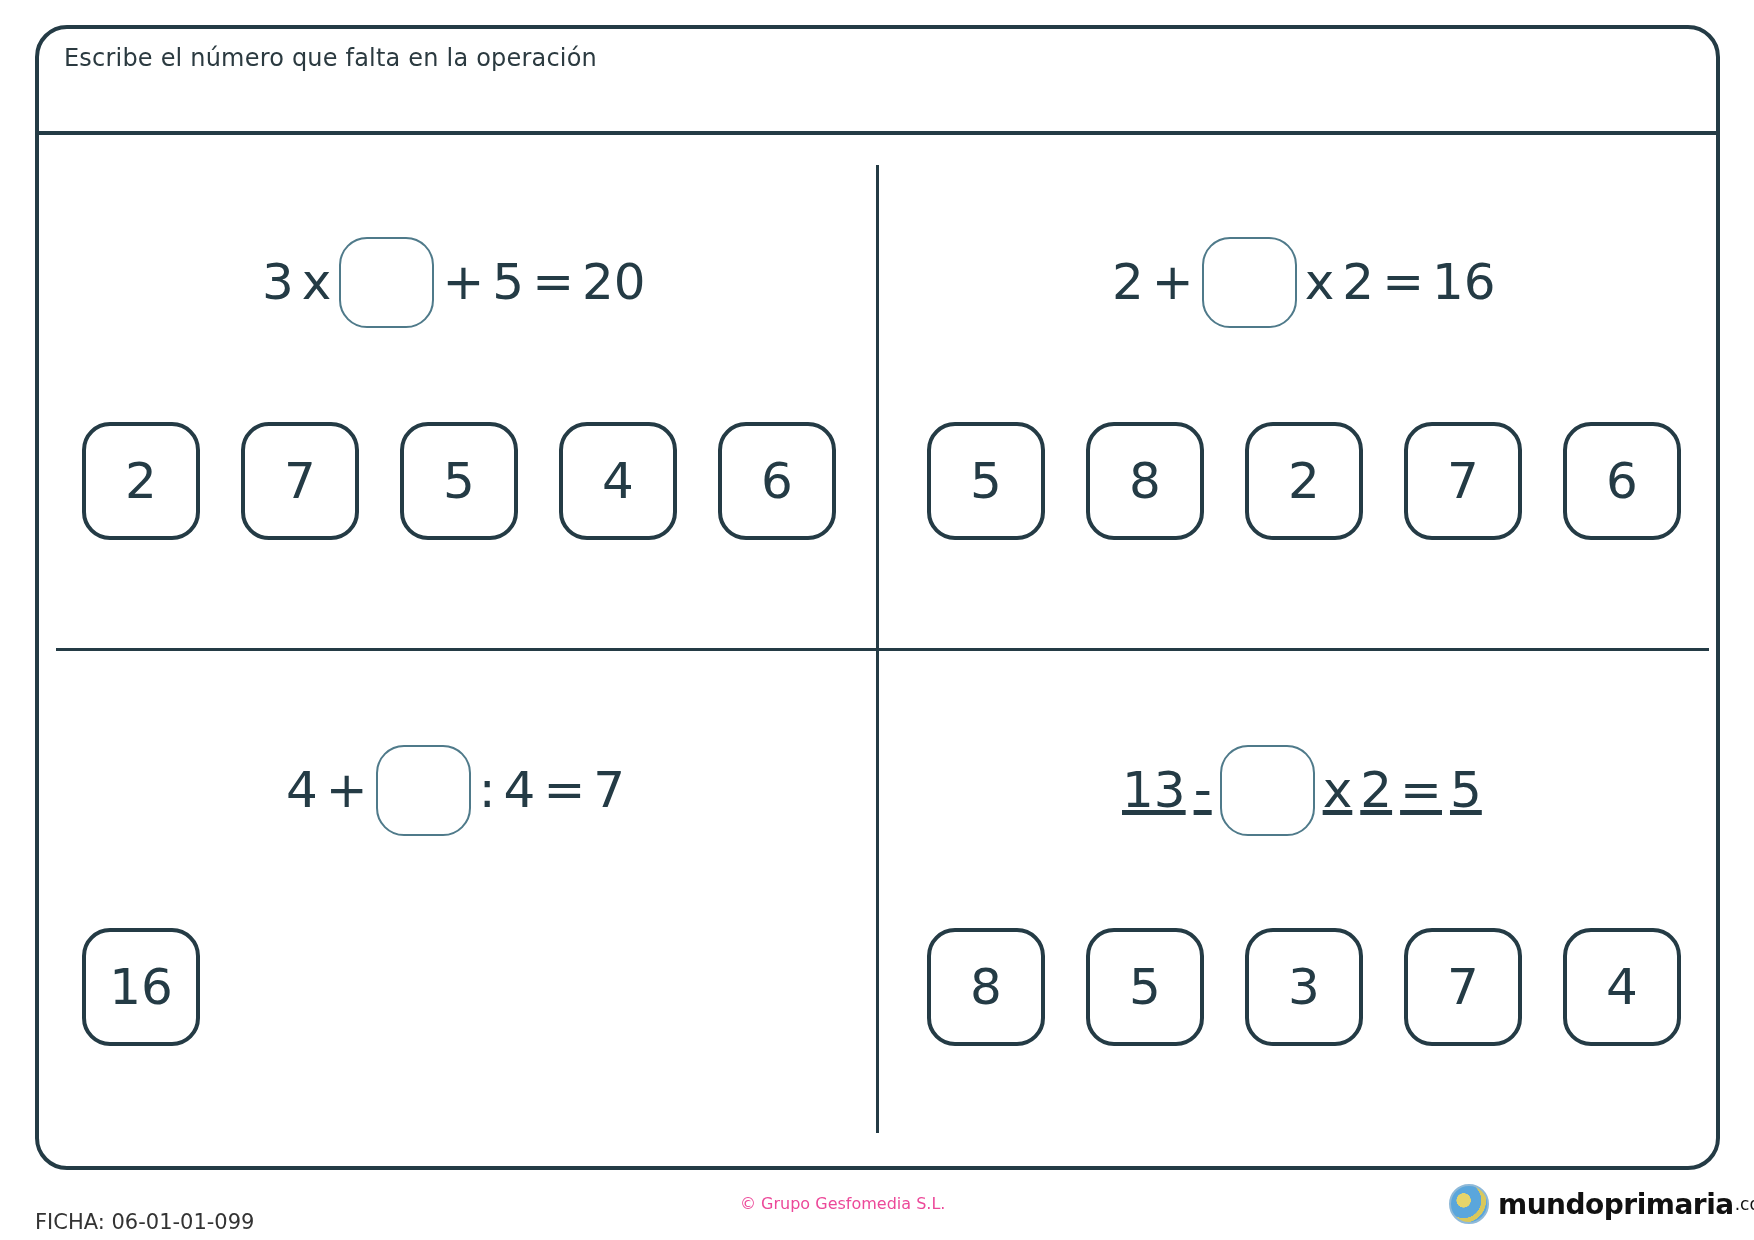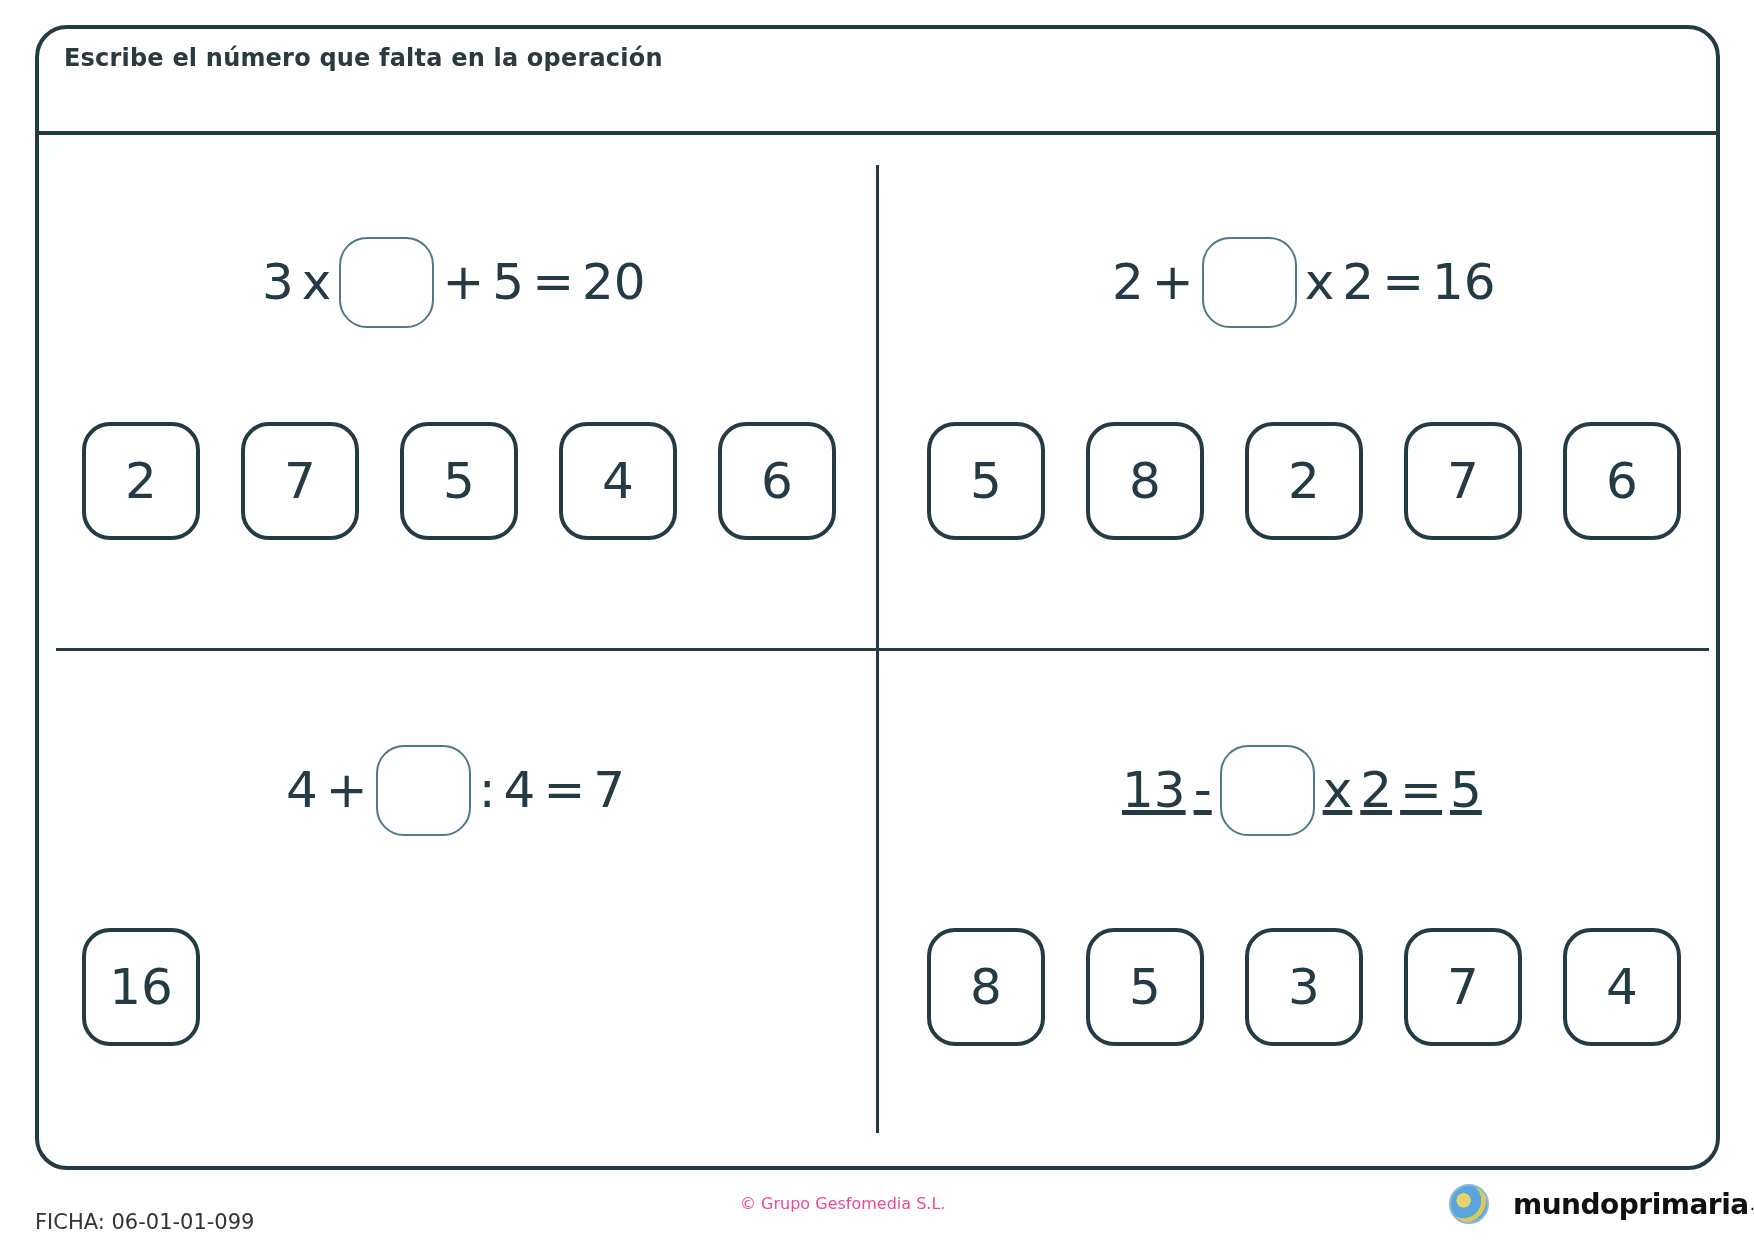--- a/index.html
+++ b/index.html
@@ -1,21 +1,21 @@
 <!DOCTYPE html>
 <html><head>
 <meta charset="utf-8">
 <style>
   html, body { margin: 0; padding: 0; background: #ffffff; }
   body { width: 1754px; height: 1240px; position: relative; overflow: hidden;
          font-family: "DejaVu Sans", sans-serif; color: #243b45; }
   .sheet { position: absolute; left: 35px; top: 25px; width: 1677px; height: 1137px;
            border: 4px solid #243b45; border-radius: 32px; }
   .title { position: absolute; left: 64px; top: 44px; font-size: 24px; color: #2b3a40;
-           font-family: "DejaVu Sans", sans-serif; letter-spacing: 0.2px; font-weight: bold; }
+           font-family: "DejaVu Sans", sans-serif; letter-spacing: 0.2px; }
   .hdr-line { position: absolute; left: 37px; top: 131px; width: 1681px; height: 4px; background: #243b45; }
   .vline { position: absolute; left: 876px; top: 165px; width: 3px; height: 968px; background: #243b45; }
   .hline { position: absolute; left: 56px; top: 648px; width: 1653px; height: 3px; background: #243b45; }
 
   .equation { position: absolute; height: 92px; display: flex; align-items: center;
               font-size: 50px; color: #243b45; white-space: nowrap; font-family: "DejaVu Sans", sans-serif; }
   .equation .tok { padding: 0 4px; }
   .equation .blank { width: 91px; height: 87px; border: 2px solid #4f7a8a; border-radius: 28px;
                      margin: 0 4px; box-sizing: content-box; background: #fff; }
 
@@ -24,21 +24,21 @@
          display: flex; align-items: center; justify-content: center;
          font-size: 50px; color: #243b45; background: #fff; cursor: pointer; }
 
   .footer-code { position: absolute; left: 35px; top: 1210px; font-size: 21px; color: #333;
                  font-family: "DejaVu Sans", sans-serif; }
   .footer-copy { position: absolute; left: 740px; top: 1194px; font-size: 16px; color: #ec4899;
                  font-family: "DejaVu Sans", sans-serif; }
   .logo { position: absolute; left: 1449px; top: 1184px; display: flex; align-items: center; }
   .globe { width: 36px; height: 36px; border-radius: 50%; border: 2px solid #8fb9d8;
            background: radial-gradient(circle at 35% 40%, #e6d46a 0 22%, #5aa6dc 23% 55%, #d9c85c 56% 70%, #5aa6dc 71%); }
-  .logo-text { margin-left: 24px; font-size: 28px; font-weight: bold; color: #111;
+  .logo-text { margin-left: 9px; font-size: 28px; font-weight: bold; color: #111;
                font-family: "DejaVu Sans", sans-serif; letter-spacing: -0.5px; }
   .logo-tld { font-size: 17px; font-weight: normal; color: #111; margin-left: 1px; }
 </style>
 </head>
 <body>
 
 <div class="sheet"></div>
 <div class="title">Escribe el número que falta en la operación</div>
 <div class="hdr-line"></div>
 <div class="vline"></div>

